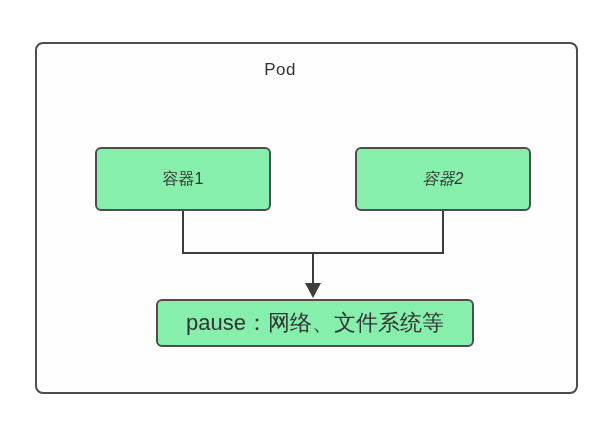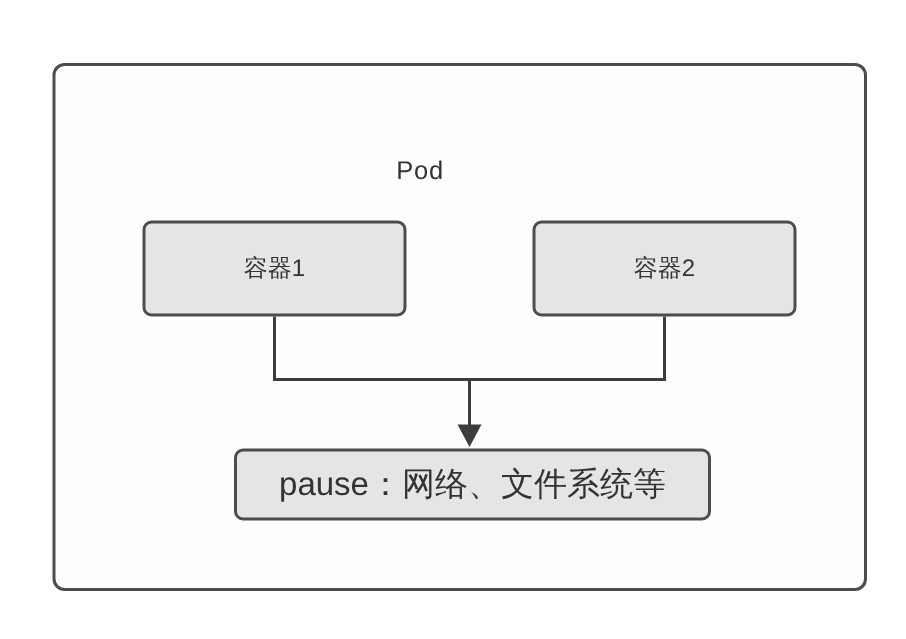--- a/index.html
+++ b/index.html
@@ -28,45 +28,45 @@
   }
   .pod-title {
     position: absolute;
     left: 0;
     top: 60px;
     width: 560px;
     text-align: center;
     font-size: 17px;
     color: #333333;
     letter-spacing: 0.5px;
-    margin-top: 44px;
   }
   .node {
     position: absolute;
     border: 2px solid #4d4d4d;
     border-radius: 6px;
-    background: #e5e5e5;
+    background: #86efac;
     box-sizing: border-box;
     display: flex;
     align-items: center;
     justify-content: center;
     font-size: 16px;
     color: #333333;
   }
   .container1 {
     left: 95px;
     top: 147px;
     width: 176px;
     height: 64px;
   }
   .container2 {
     left: 355px;
     top: 147px;
     width: 176px;
     height: 64px;
+    font-style: italic;
   }
   .pause-node {
     left: 156px;
     top: 299px;
     width: 318px;
     height: 48px;
     font-size: 22px;
   }
   .connectors {
     position: absolute;

